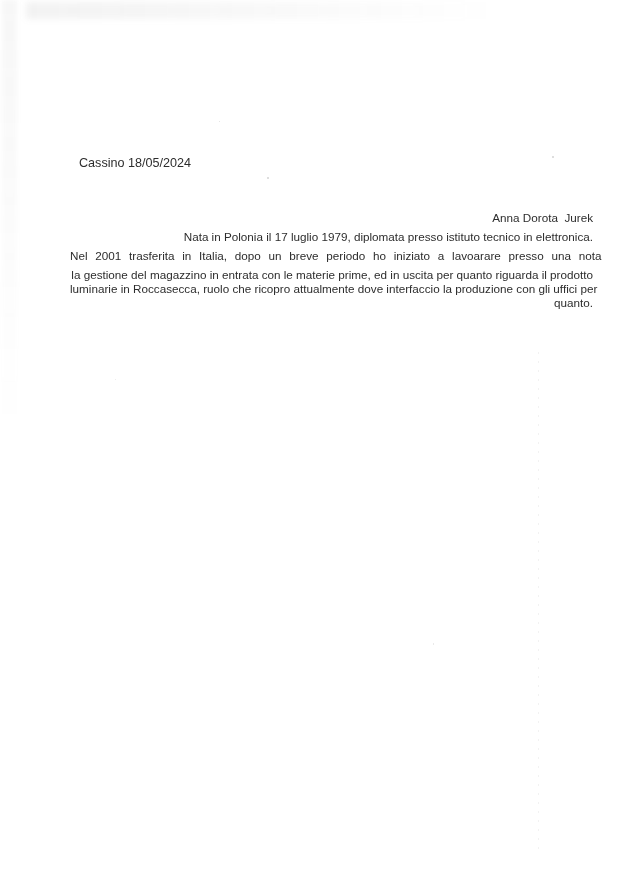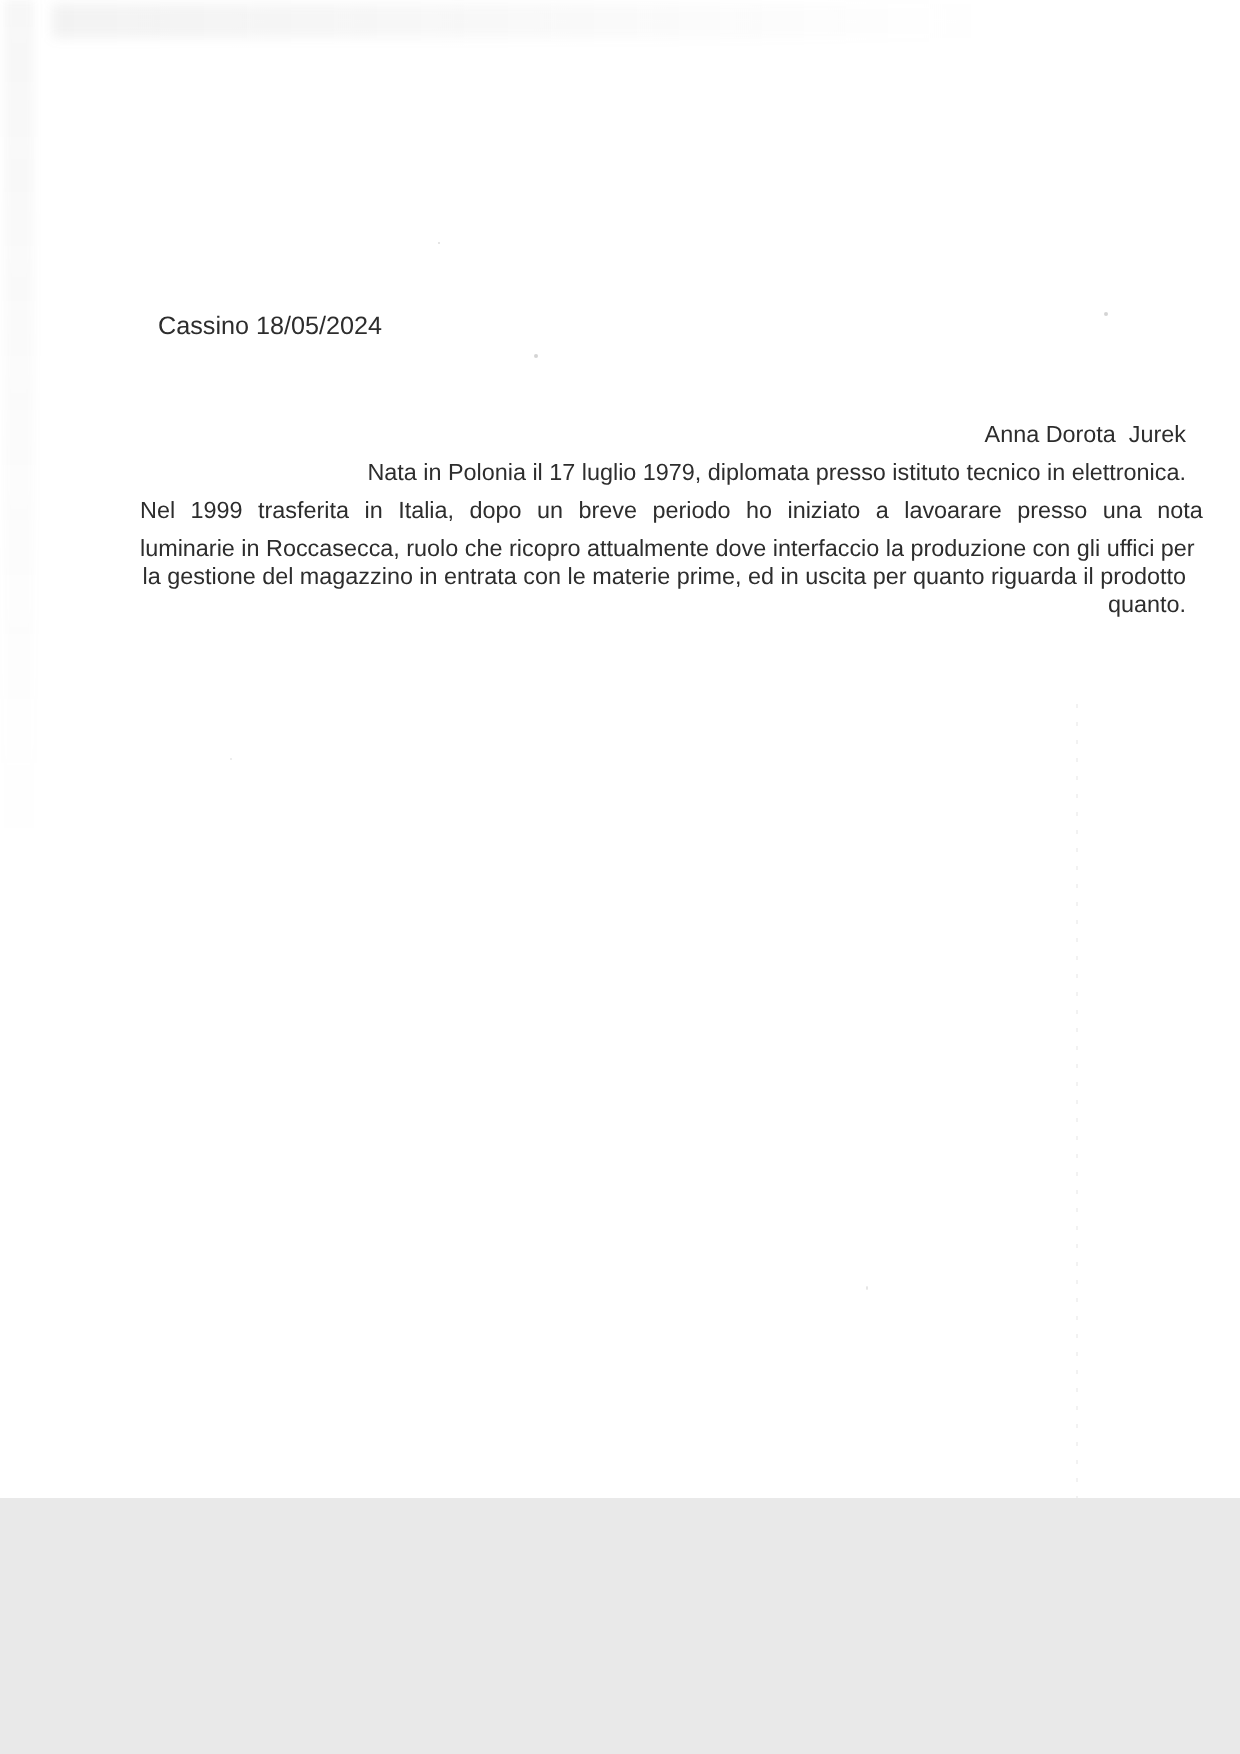--- a/index.html
+++ b/index.html
@@ -3,21 +3,21 @@
 <meta charset="utf-8">
 <style>
   html, body {
     margin: 0;
     padding: 0;
     background: #e9e9e9;
   }
   .page {
     position: relative;
     width: 620px;
-    height: 749px;
+    height: 877px;
     margin: 0 auto;
     background: var(--paper, #ffffff);
     color: var(--ink, #2d2d2d);
     font-family: "Liberation Sans", sans-serif;
     overflow: hidden;
   }
   
   .shade-top {
     position: absolute;
     top: 2px; left: 26px;
@@ -97,23 +97,23 @@
 
     <div class="para">
       <div class="ln preserve">Anna Dorota &nbsp;Jurek</div>
     </div>
 
     <div class="para">
       <div class="ln">Nata in Polonia il 17 luglio 1979, diplomata presso istituto tecnico in elettronica.</div>
     </div>
 
     <div class="para">
-      <div class="ln wide">Nel 1999 trasferita in Italia, dopo un breve periodo ho iniziato a lavoarare presso una nota</div>
+      <div class="ln wide">Nel 2001 trasferita in Italia, dopo un breve periodo ho iniziato a lavoarare presso una nota</div>
     </div>
 
     <div class="para">
+      <div class="ln">la gestione del magazzino in entrata con le materie prime, ed in uscita per quanto riguarda il prodotto</div>
       <div class="ln">luminarie in Roccasecca, ruolo che ricopro attualmente dove interfaccio la produzione con gli uffici per</div>
-      <div class="ln">la gestione del magazzino in entrata con le materie prime, ed in uscita per quanto riguarda il prodotto</div>
       <div class="ln">quanto.</div>
     </div>
 
   </div>
 </div>
 
 </body></html>

